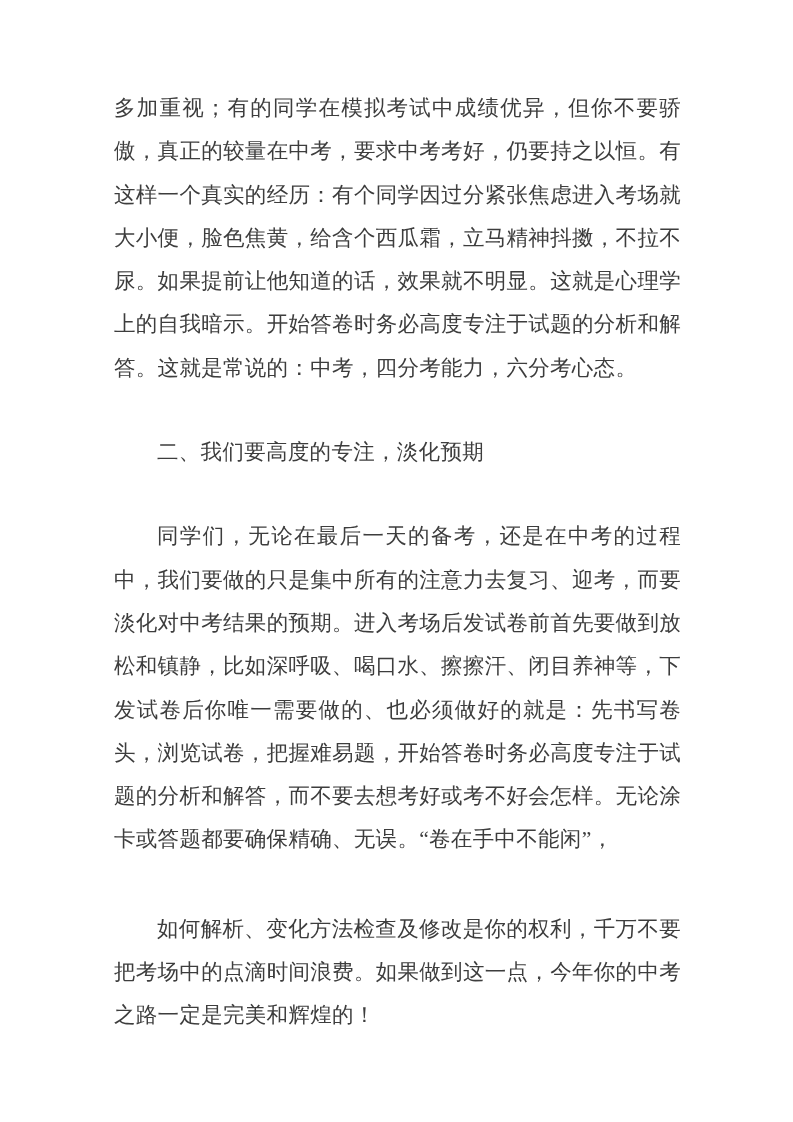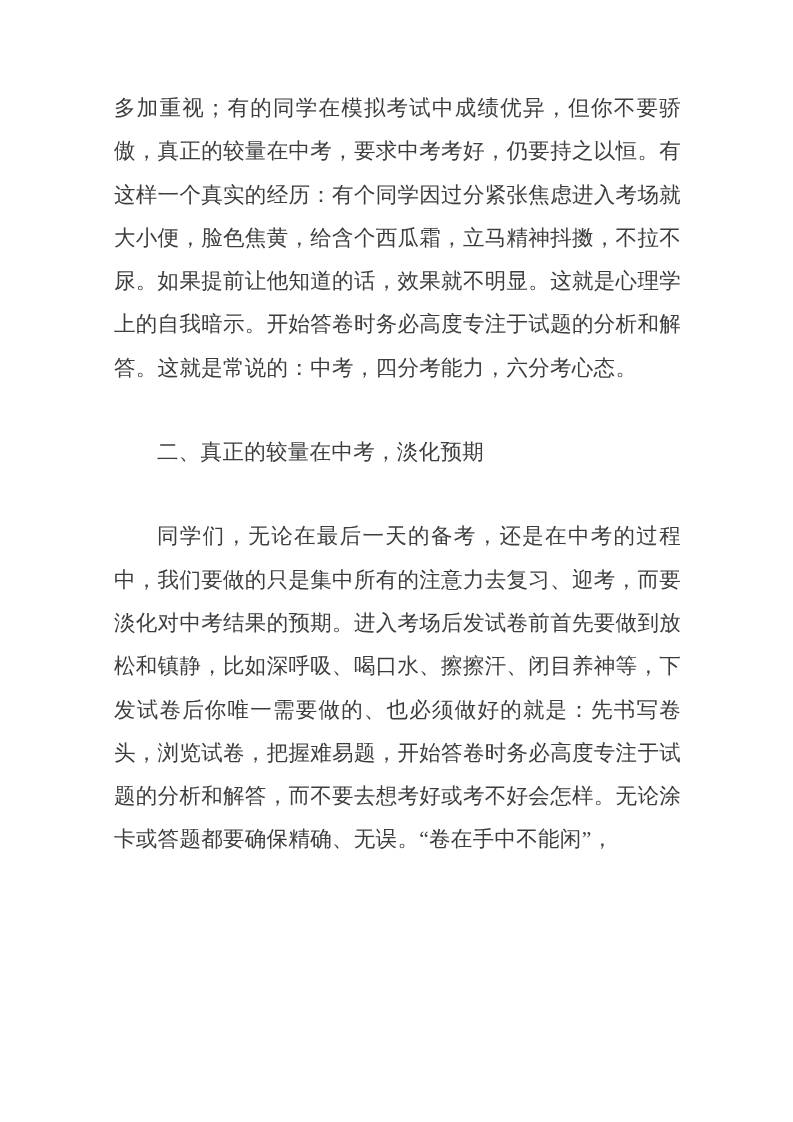--- a/index.html
+++ b/index.html
@@ -44,16 +44,17 @@
   .doc-par.pre-gap {
     margin-bottom: 46px;
   }
 </style>
 </head>
 <body>
 
 <div class="page">
   <div class="content">
     <p class="doc-par">多加重视；有的同学在模拟考试中成绩优异，但你不要骄傲，真正的较量在中考，要求中考考好，仍要持之以恒。有这样一个真实的经历：有个同学因过分紧张焦虑进入考场就大小便，脸色焦黄，给含个西瓜霜，立马精神抖擞，不拉不尿。如果提前让他知道的话，效果就不明显。这就是心理学上的自我暗示。开始答卷时务必高度专注于试题的分析和解答。这就是常说的：中考，四分考能力，六分考心态。</p>
-    <p class="doc-par heading indent">二、真正的较量在中考，淡化预期</p>
+    <p class="doc-par heading indent">二、我们要高度的专注，淡化预期</p>
     <p class="doc-par indent pre-gap">同学们，无论在最后一天的备考，还是在中考的过程中，我们要做的只是集中所有的注意力去复习、迎考，而要淡化对中考结果的预期。进入考场后发试卷前首先要做到放松和镇静，比如深呼吸、喝口水、擦擦汗、闭目养神等，下发试卷后你唯一需要做的、也必须做好的就是：先书写卷头，浏览试卷，把握难易题，开始答卷时务必高度专注于试题的分析和解答，而不要去想考好或考不好会怎样。无论涂卡或答题都要确保精确、无误。“卷在手中不能闲”，</p>
+    <p class="doc-par indent closing">如何解析、变化方法检查及修改是你的权利，千万不要把考场中的点滴时间浪费。如果做到这一点，今年你的中考之路一定是完美和辉煌的！</p>
   </div>
 </div>
 
 </body></html>

